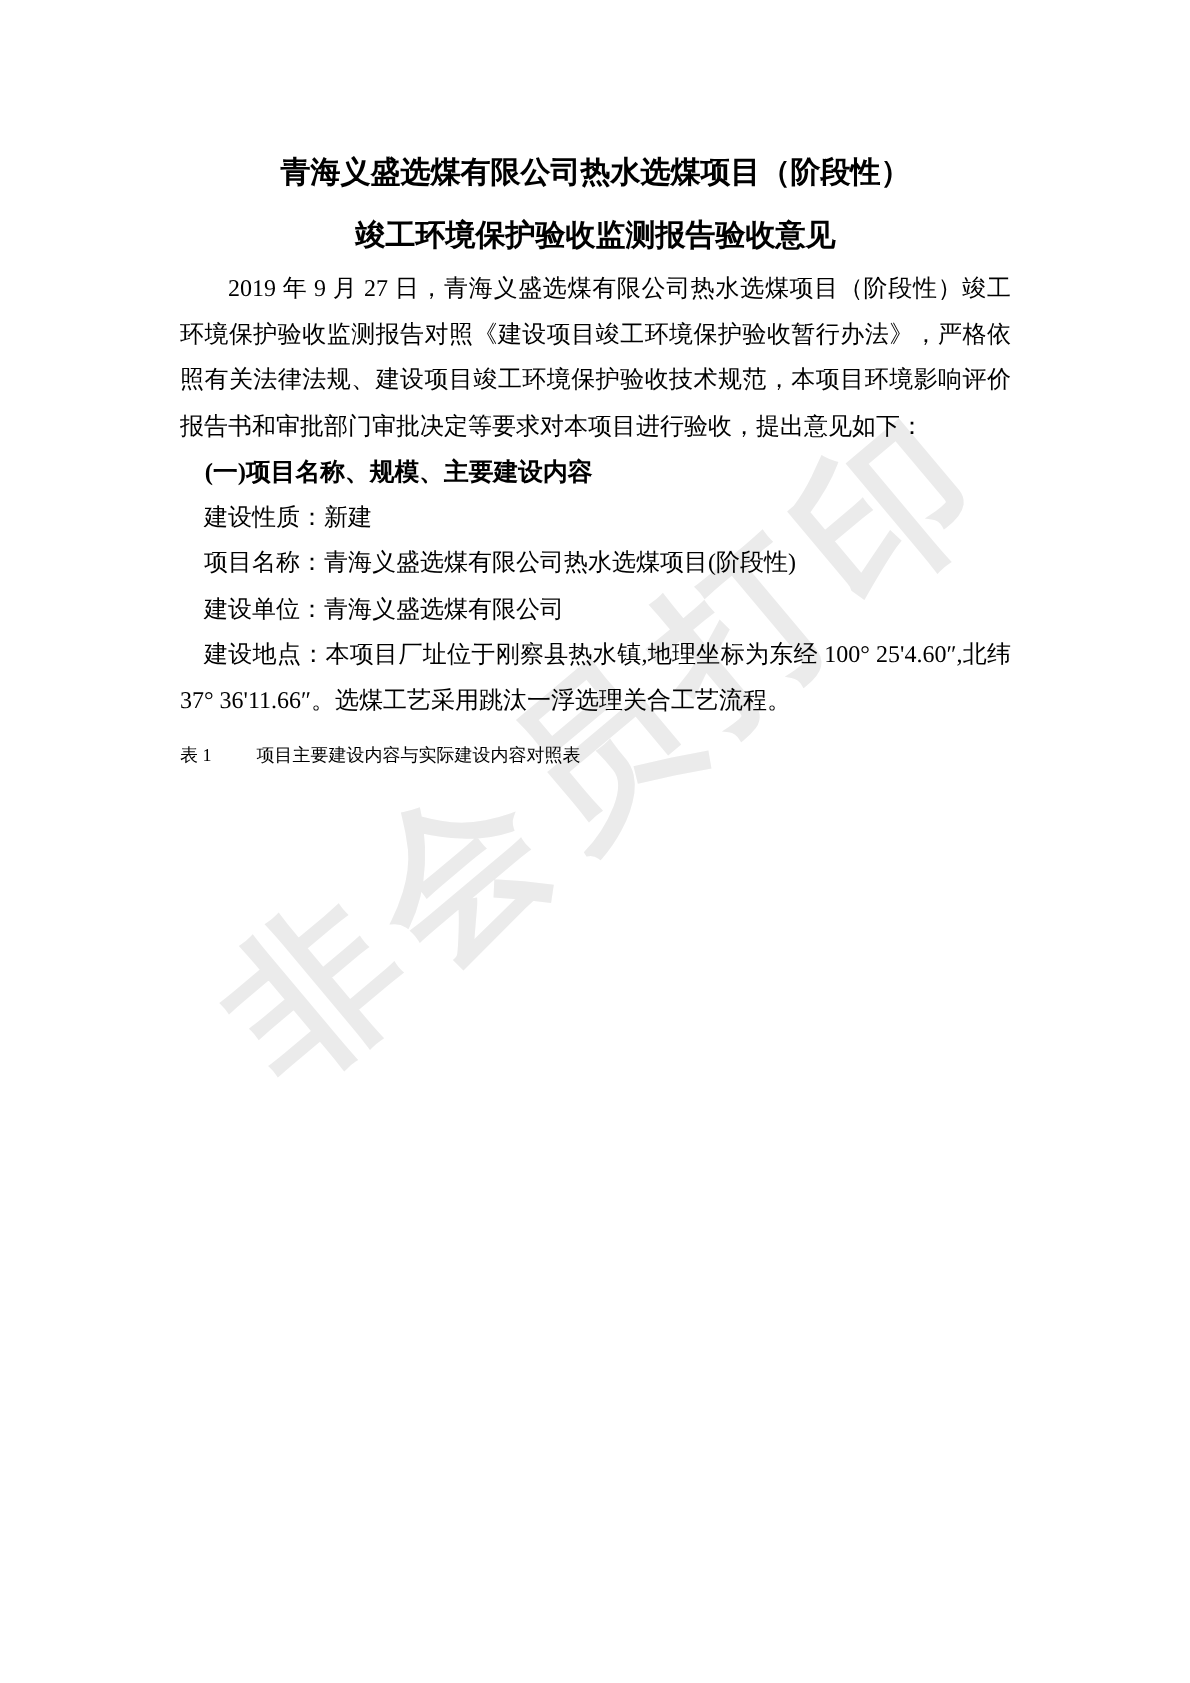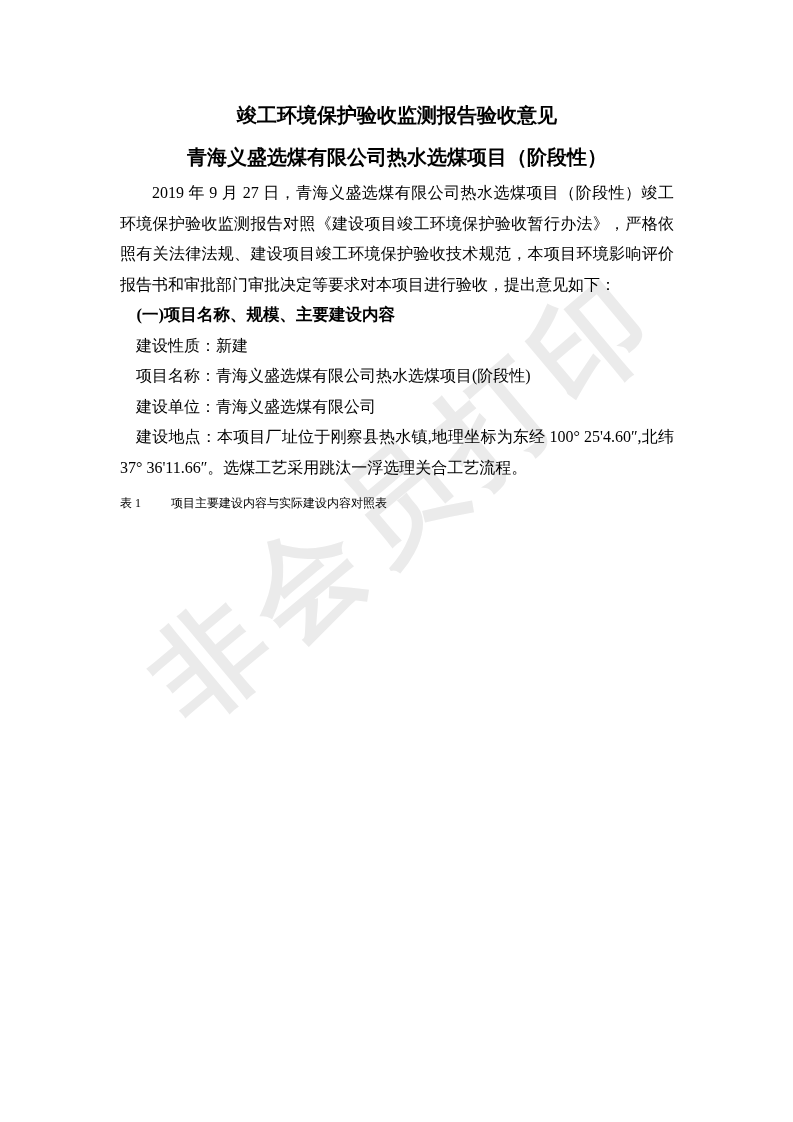--- a/index.html
+++ b/index.html
@@ -78,23 +78,23 @@
 </style>
 </head>
 <body>
 
 <div class="page">
 
   <div class="watermark" style="color: rgb(235, 235, 235);">非会员打印</div>
 
   <div class="content">
 
+    <h1 class="title">青海义盛选煤有限公司热水选煤项目（阶段性）</h1>
+
     <h1 class="title">竣工环境保护验收监测报告验收意见</h1>
-
-    <h1 class="title">青海义盛选煤有限公司热水选煤项目（阶段性）</h1>
 
     <p class="para indent2 justify">2019 年 9 月 27 日，青海义盛选煤有限公司热水选煤项目（阶段性）竣工环境保护验收监测报告对照《建设项目竣工环境保护验收暂行办法》，严格依照有关法律法规、建设项目竣工环境保护验收技术规范，本项目环境影响评价报告书和审批部门审批决定等要求对本项目进行验收，提出意见如下：</p>
 
 
     <h3 class="h-sub">(一)项目名称、规模、主要建设内容</h3>
 
     <p class="para indent1">建设性质：新建</p>
 
     <p class="para indent1">项目名称：青海义盛选煤有限公司热水选煤项目(阶段性)</p>
 

